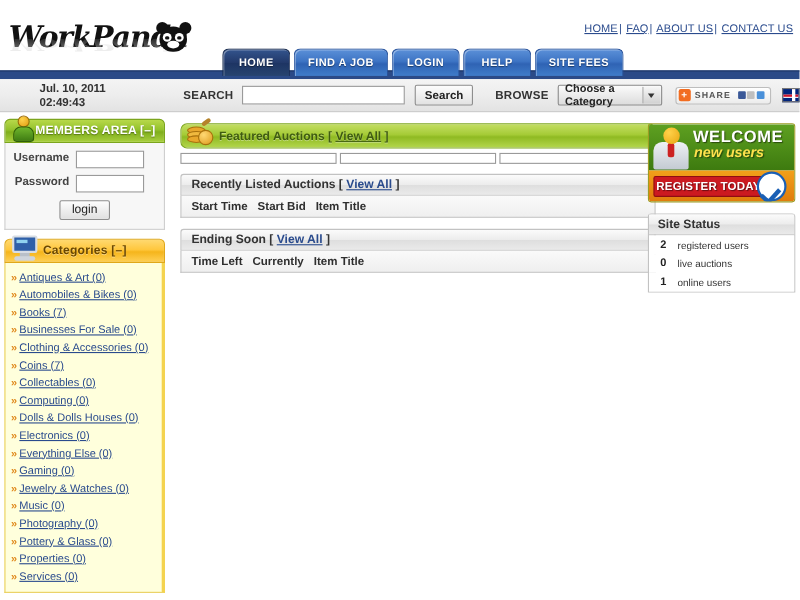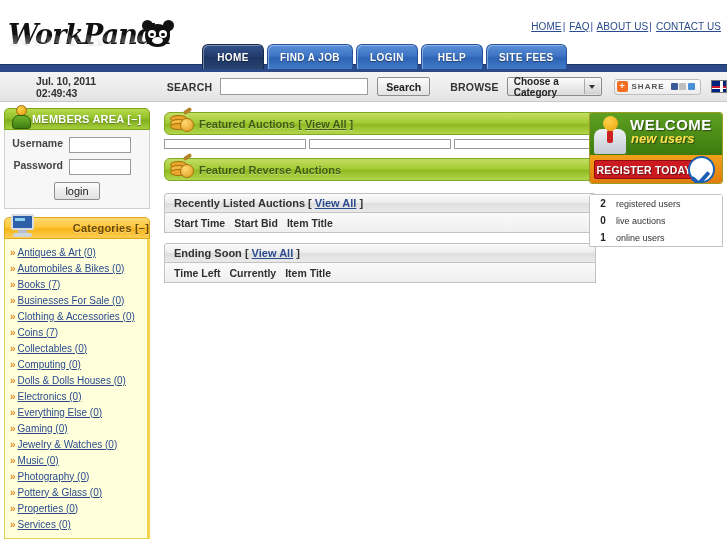--- a/index.html
+++ b/index.html
@@ -140,21 +140,21 @@
     padding-left:34px; letter-spacing:.2px;
   }
   .panel-green-head {
     background:linear-gradient(to bottom,#b8d94a 0%,#93c12b 45%,#7fae1c 55%,#a8cf3e 100%);
     border:1px solid #7ba51d;
     padding-left:27px;
   }
   .panel-yellow-head {
     background:linear-gradient(to bottom,#ffd970 0%,#ffc73d 45%,#f5b51b 55%,#ffcf53 100%);
     border:1px solid #e0a81a;
-    color:#6b4800; text-shadow:0 1px 0 rgba(255,255,255,.4);justify-content:flex-end;
+    color:#6b4800; text-shadow:0 1px 0 rgba(255,255,255,.4);
   }
   .members-body {
     border:1px solid #cfcfcf; border-top:none; background:#f7f7f7;
     padding:7px 6px 8px 6px;
   }
   .form-row { display:flex; align-items:flex-start; margin-bottom:6px; }
   .form-row .fl { width:58px; text-align:right; font-size:10.5px; font-weight:bold; color:#444; padding-right:6px; }
   .form-row input {
     width:62px; height:16px; border:1px solid #9a9a9a; background:#fff;
     font-size:11px; padding:0 2px; outline:none;
@@ -451,30 +451,20 @@
           <span class="big"></span>
       </span>
       <span>Featured Auctions [</span>&nbsp;<a href="#">View All</a>&nbsp;<span>]</span>
     </div>
     <div class="featboxes">
       <div class="featbox"></div>
       <div class="featbox"></div>
       <div class="featbox"></div>
     </div>
 
-    <div class="gpanel rev">
-      <span class="coins">
-        <span class="stick"></span>
-          <span class="stack"></span>
-          <span class="stack2"></span>
-          <span class="stack3"></span>
-          <span class="big"></span>
-      </span>
-      <span>Featured Reverse Auctions</span>
-    </div>
 
     <div class="spanel">
       <div class="spanel-head">
         <span>Recently Listed Auctions [</span>&nbsp;<a href="#">View All</a>&nbsp;<span>]</span>
       </div>
       <div class="spanel-cols">
         <span class="c">Start Time</span>
         <span class="c">Start Bid</span>
         <span class="c">Item Title</span>
       </div>
@@ -502,20 +492,21 @@
           <span class="tie"></span>
           <span class="h2"></span>
       </div>
       <div class="welcome1">WELCOME</div>
       <div class="welcome2">new users</div>
       <div class="regbox">REGISTER TODAY</div>
       <div class="checkmk"></div>
     </div>
 
     <div class="status">
+      <div class="status-head">Site Status</div>
       <div class="status-row">
         <span class="n">2</span>
         <span class="t">registered users</span>
       </div>
       <div class="status-row">
         <span class="n">0</span>
         <span class="t">live auctions</span>
       </div>
       <div class="status-row">
         <span class="n">1</span>

